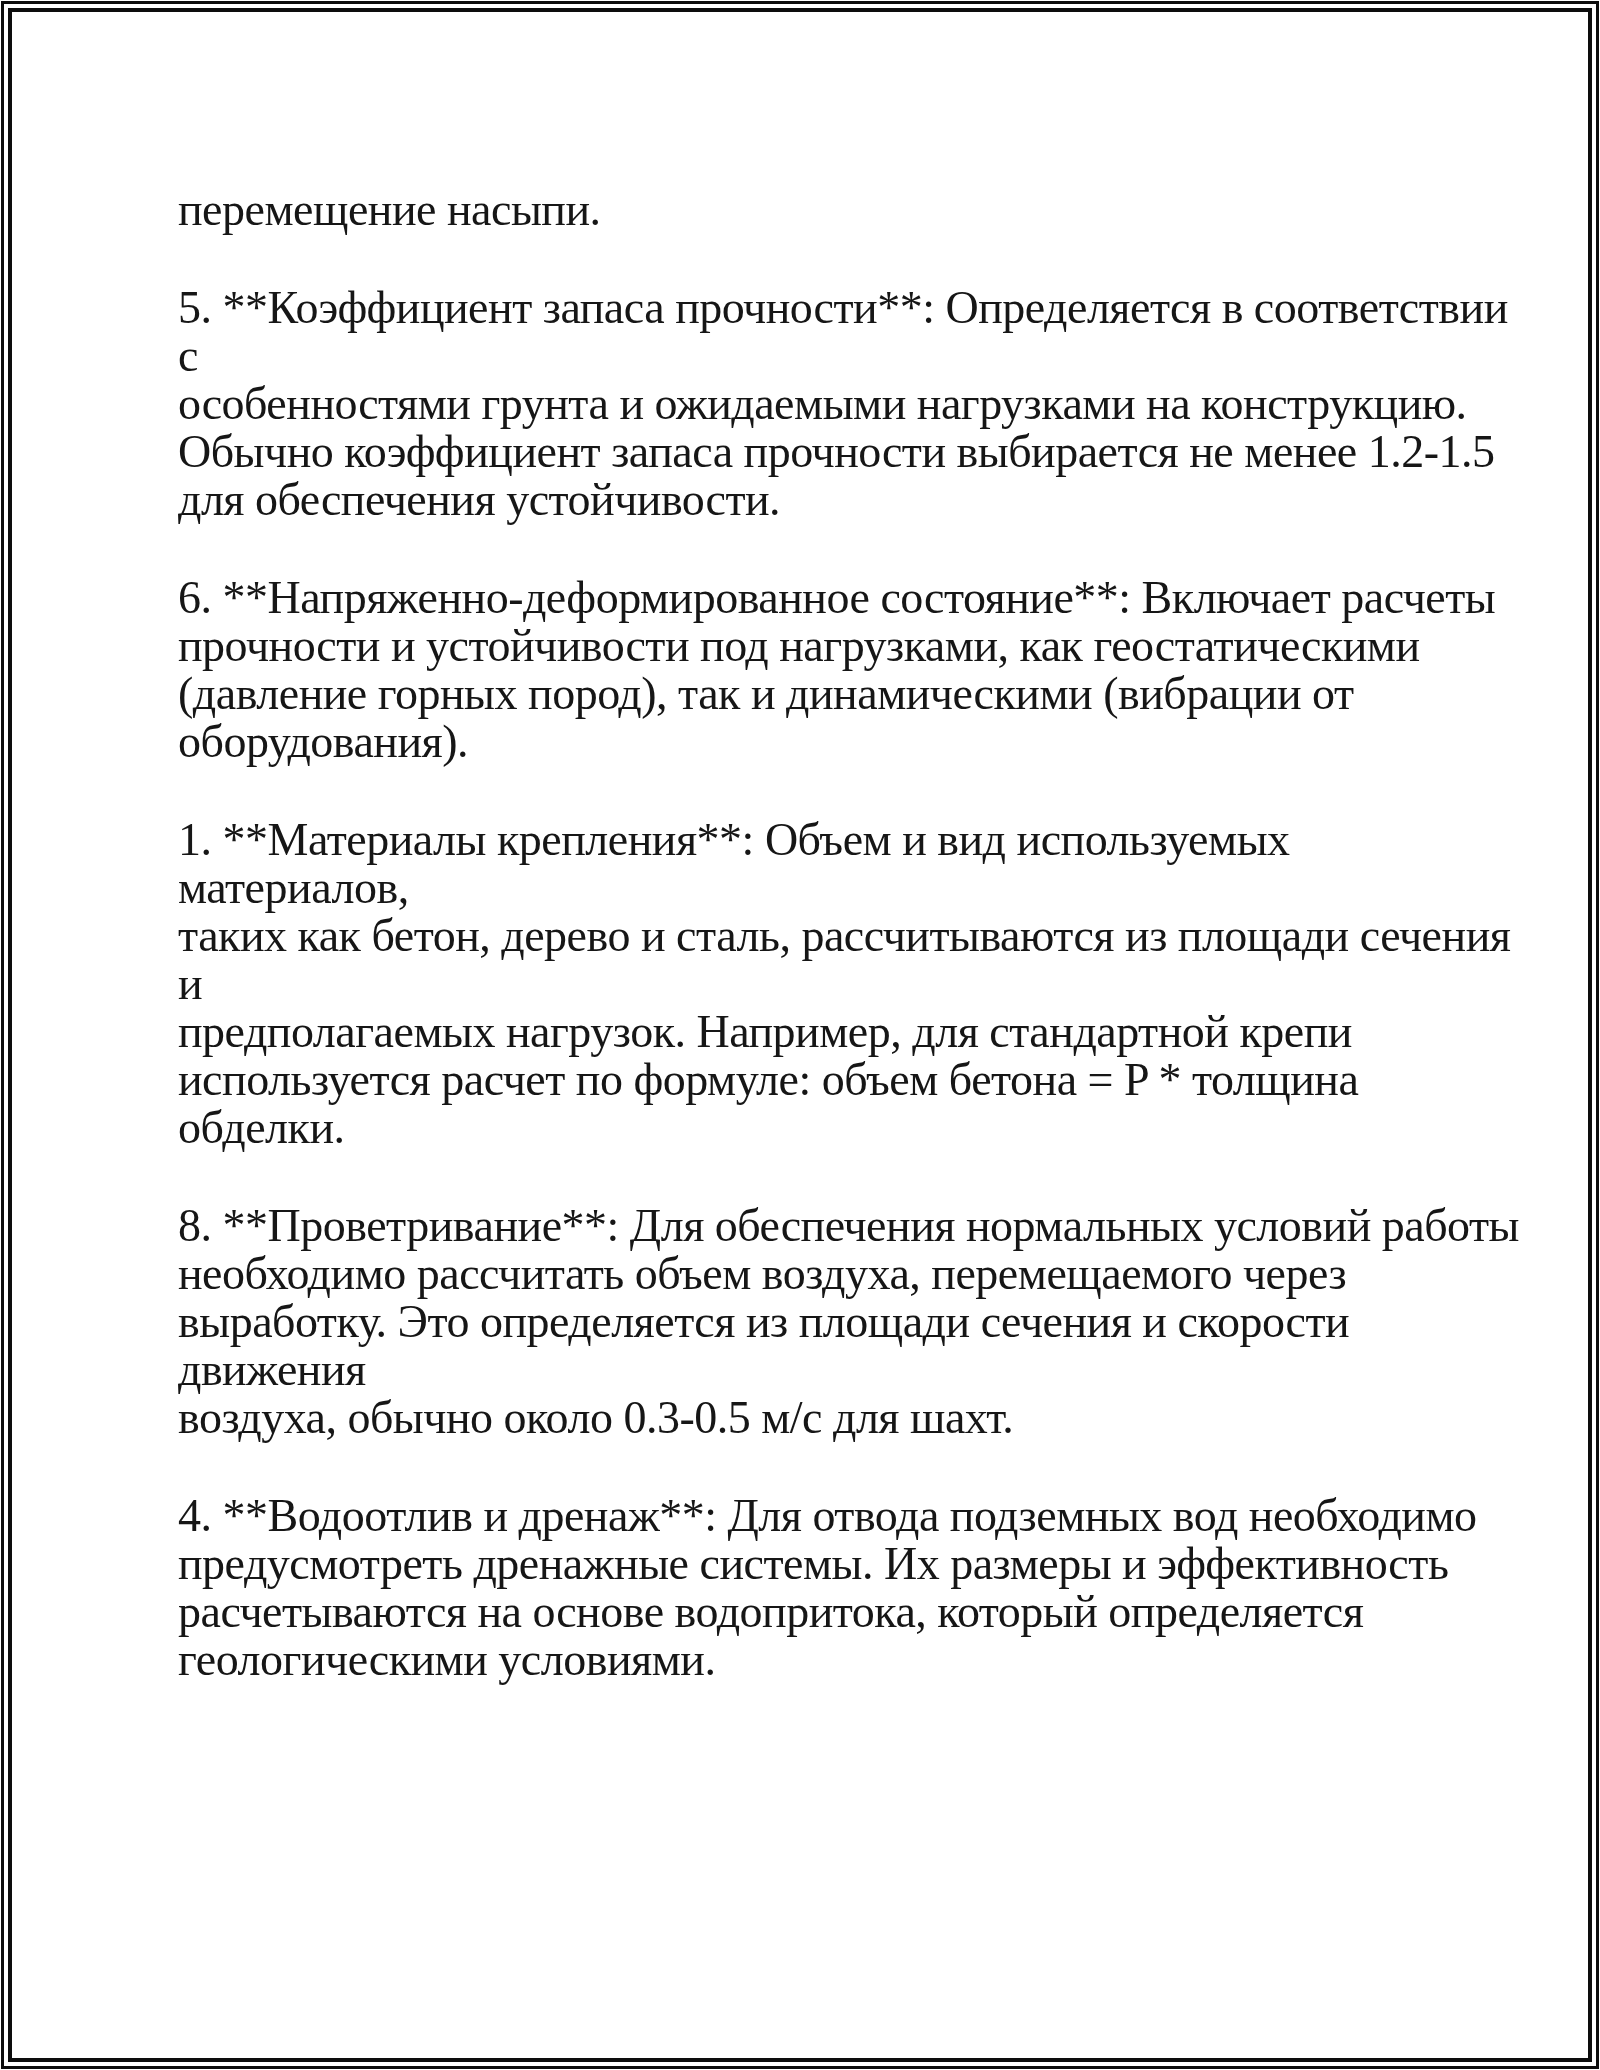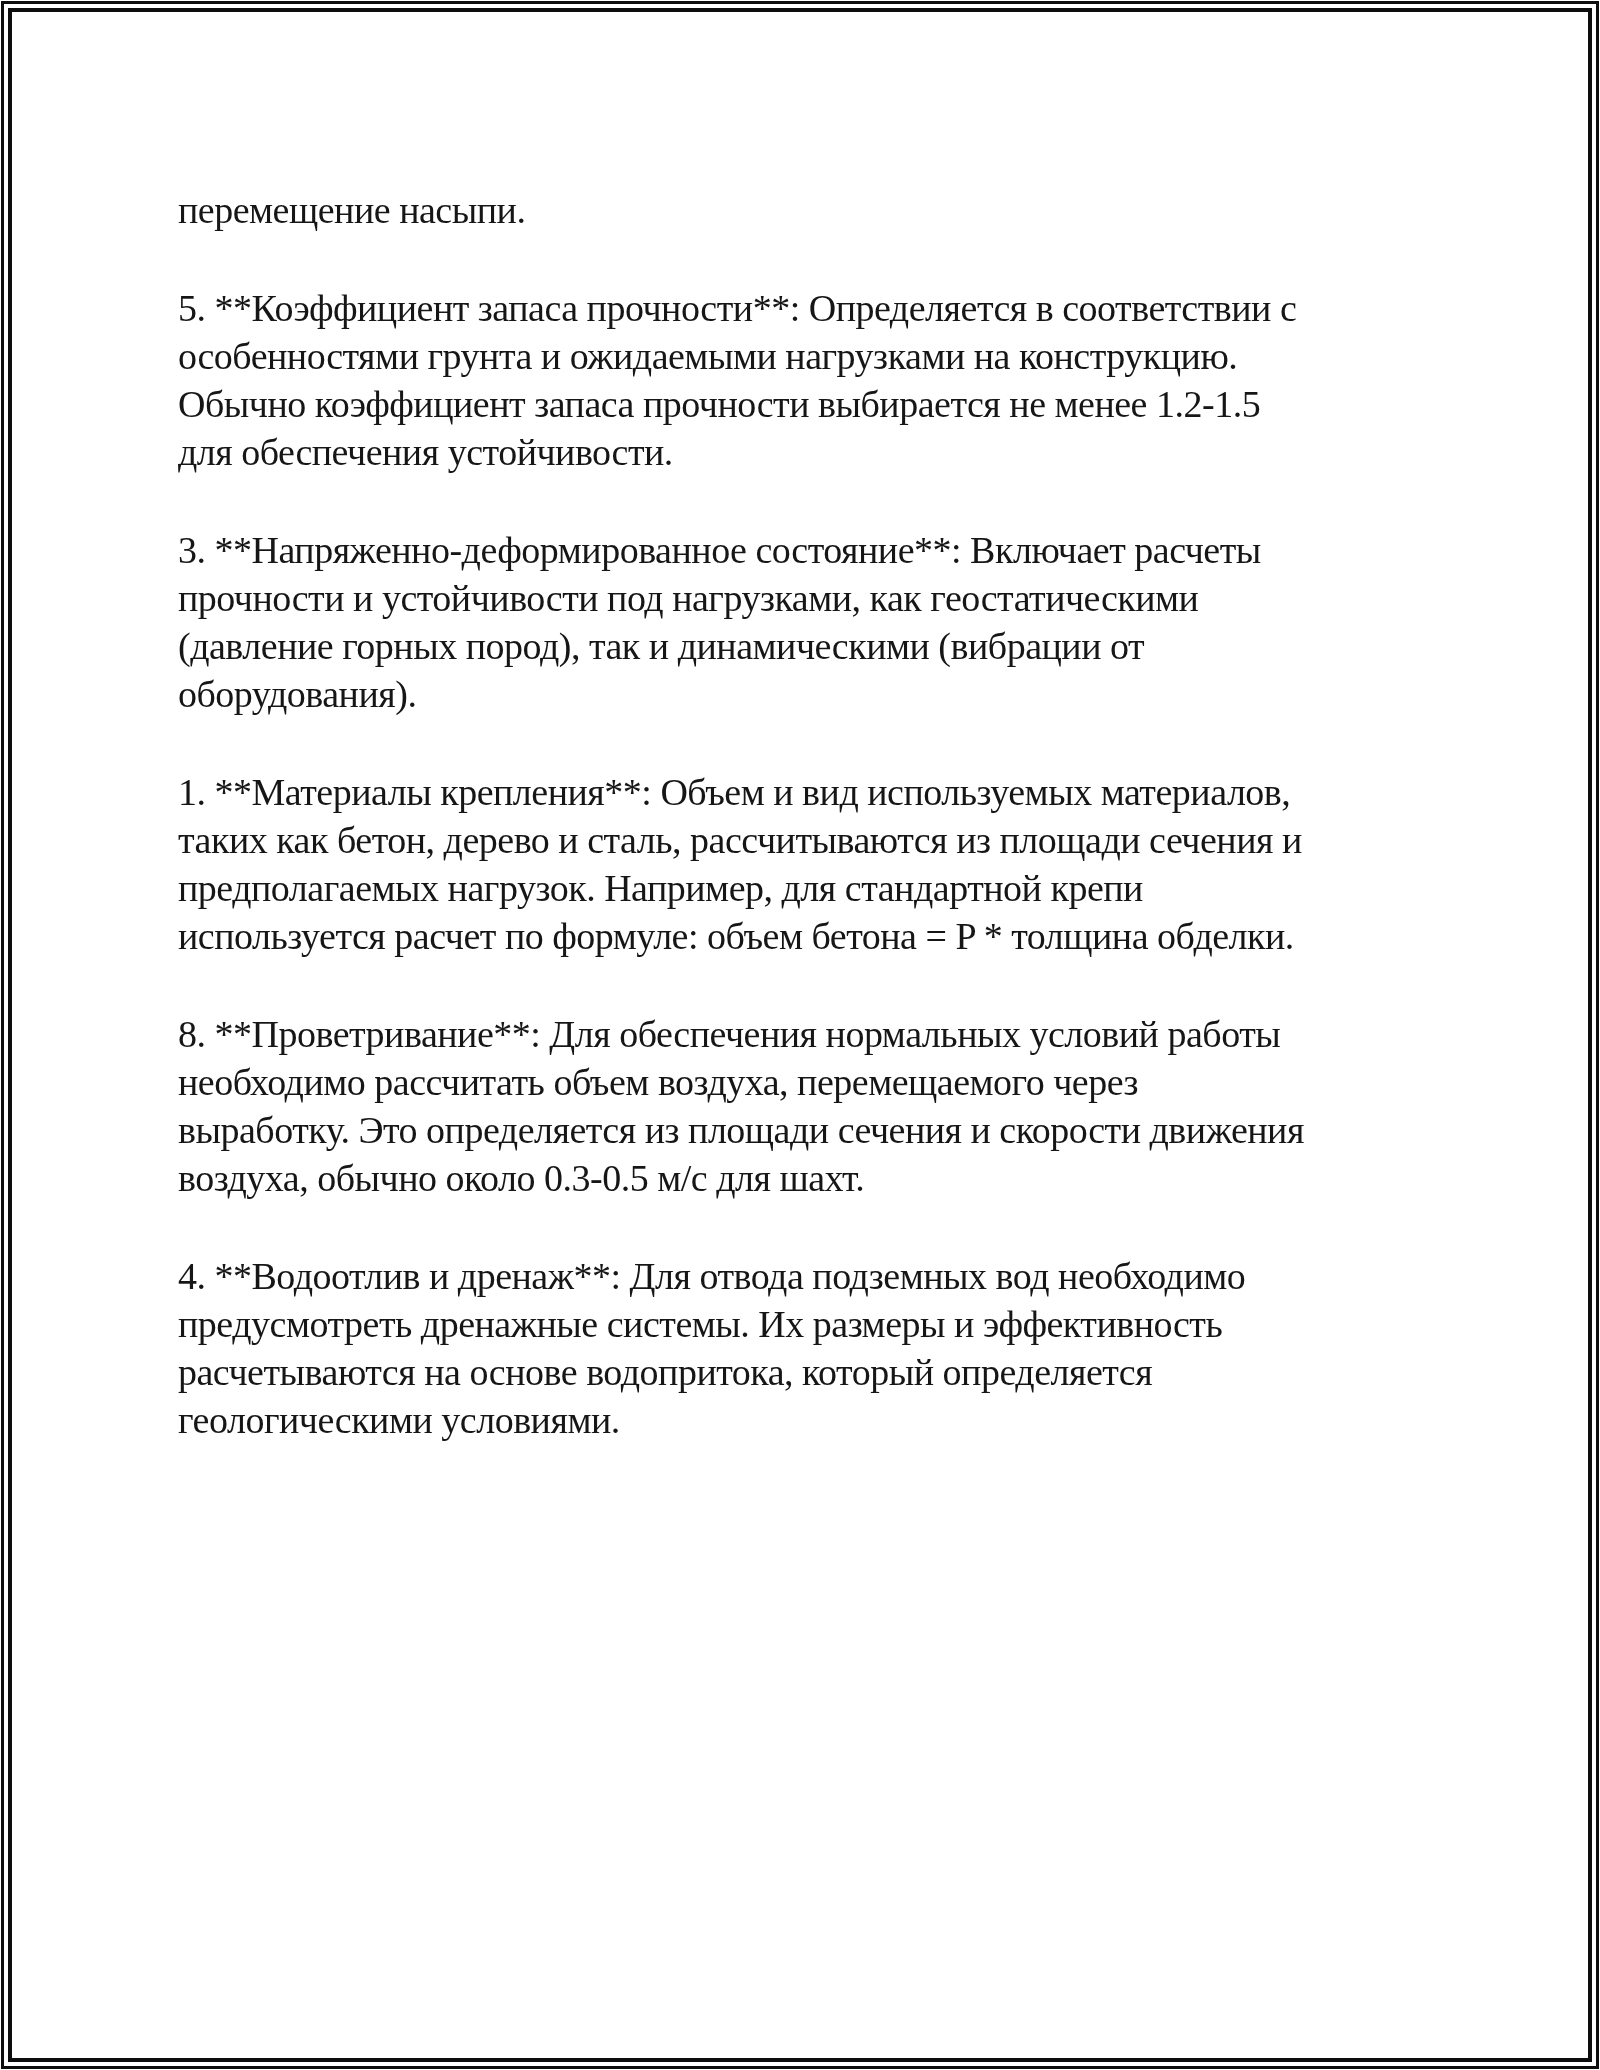--- a/index.html
+++ b/index.html
@@ -26,42 +26,42 @@
     border: 4px solid #0d0d0d;
     pointer-events: none;
   }
   .content {
     position: absolute;
     left: 178px;
     top: 186px;
     width: 1350px;
   }
   .para {
-    font-size: 38px;
+    font-size: 46px;
     line-height: 48px;
     letter-spacing: -0.5px;
     color: #161616;
     margin: 0 0 50px 0;
     white-space: pre-line;
   }
 </style>
 </head>
 <body>
 
 <div>
   <div class="outer-frame"></div>
   <div class="inner-frame"></div>
 
   <div class="content">
     <p class="para">перемещение насыпи.</p>
     <p class="para">5. **Коэффициент запаса прочности**: Определяется в соответствии с
 особенностями грунта и ожидаемыми нагрузками на конструкцию.
 Обычно коэффициент запаса прочности выбирается не менее 1.2-1.5
 для обеспечения устойчивости.</p>
-    <p class="para">3. **Напряженно-деформированное состояние**: Включает расчеты
+    <p class="para">6. **Напряженно-деформированное состояние**: Включает расчеты
 прочности и устойчивости под нагрузками, как геостатическими
 (давление горных пород), так и динамическими (вибрации от
 оборудования).</p>
     <p class="para">1. **Материалы крепления**: Объем и вид используемых материалов,
 таких как бетон, дерево и сталь, рассчитываются из площади сечения и
 предполагаемых нагрузок. Например, для стандартной крепи
 используется расчет по формуле: объем бетона = P * толщина обделки.</p>
     <p class="para">8. **Проветривание**: Для обеспечения нормальных условий работы
 необходимо рассчитать объем воздуха, перемещаемого через
 выработку. Это определяется из площади сечения и скорости движения

